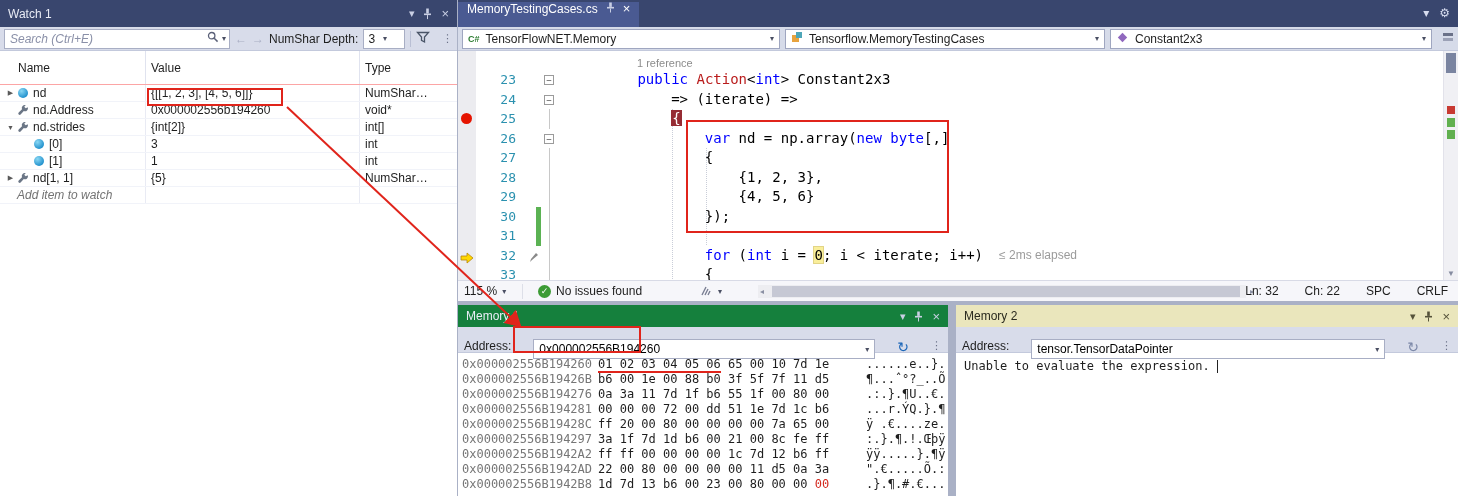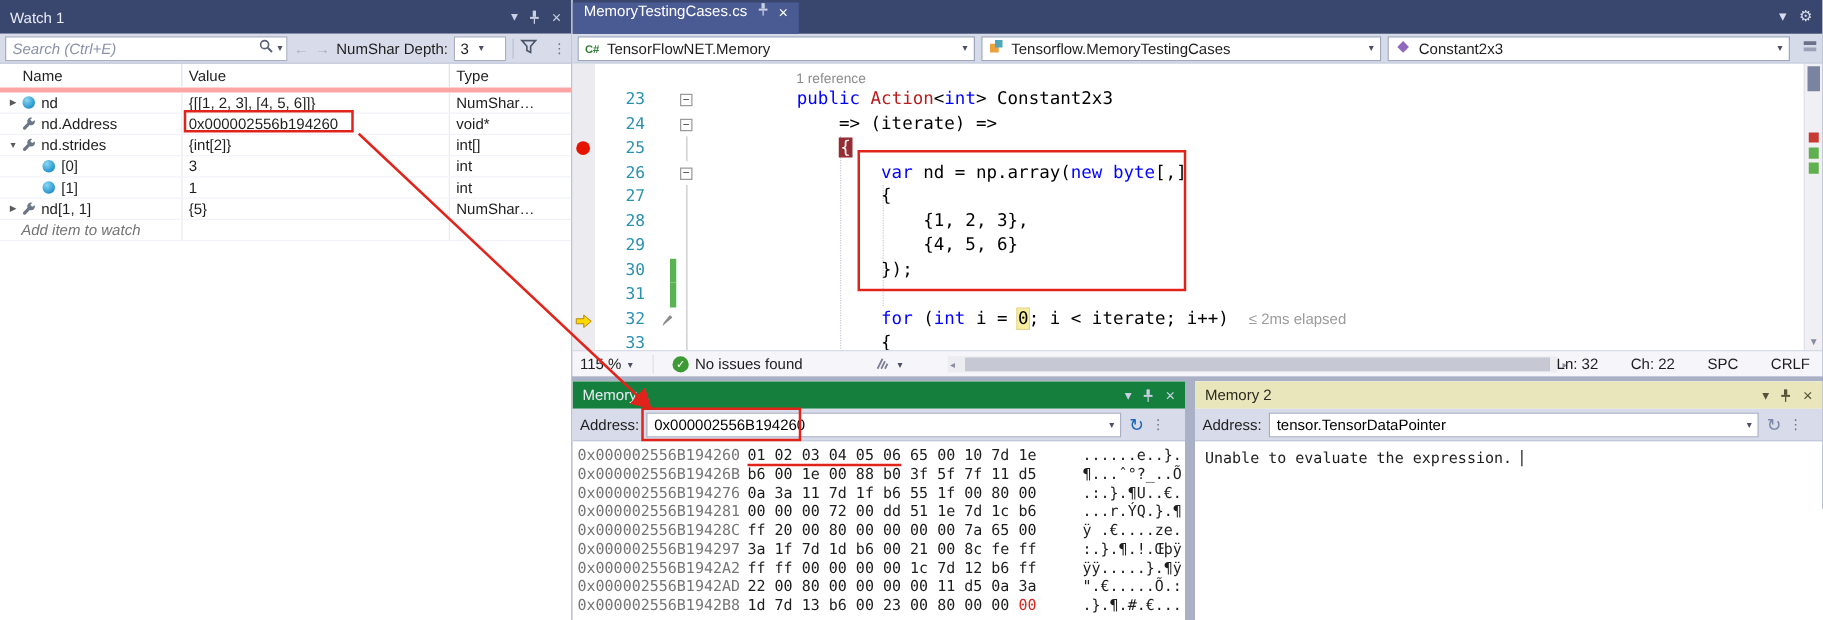--- a/index.html
+++ b/index.html
@@ -25,37 +25,37 @@
   .searchbox{width:226px;height:20px;background:#fff;border:1px solid #A8AEC4;display:flex;align-items:center;padding:0 3px 0 5px;gap:3px}
   .searchbox input{flex:1;border:none;outline:none;font-size:12px;font-family:"Liberation Sans",sans-serif;min-width:0}
   .searchbox input::placeholder{font-style:italic;color:#8A90A8}
   .navarrow{color:#A9AEC4;font-size:12px}
   .mini-combo{height:20px;background:#fff;border:1px solid #A8AEC4;display:flex;align-items:center;padding:0 4px;gap:8px}
   .chev{color:#4A4F63;font-size:8px}
   .tool-sep{width:1px;height:16px;background:#B9BFD4}
   .dots{color:#6A7188;font-size:11px}
 
   
-  .grid-head{display:flex;height:23px;align-items:center;border-bottom:4px solid #fca5a5;color:#1E1E1E}
+  .grid-head{display:flex;height:34px;align-items:center;border-bottom:1px solid #fca5a5;color:#1E1E1E}
   .col-name{width:146px;padding-left:18px;border-right:1px solid #E0E3EF;height:100%;display:flex;align-items:center}
   .col-value{width:214px;padding-left:5px;border-right:1px solid #E0E3EF;height:100%;display:flex;align-items:center}
   .col-type{flex:1;padding-left:5px;height:100%;display:flex;align-items:center}
   .watch-row{display:flex;height:17px;align-items:center;border-bottom:1px solid #F1F3F9}
   .wc{height:100%;display:flex;align-items:center;overflow:hidden;white-space:nowrap}
   .wc.n{width:146px;border-right:1px solid #E9EBF4}
   .wc.v{width:214px;border-right:1px solid #E9EBF4;padding-left:5px}
   .wc.t{flex:1;padding-left:5px}
   .expander{width:13px;text-align:center;font-size:7px;color:#5A5A5A;flex:none}
   .w-icon{width:12px;height:12px;margin-right:4px;flex:none;display:inline-flex;align-items:center;justify-content:center}
   .w-icon.sphere i{width:10px;height:10px;border-radius:50%;background:radial-gradient(circle at 35% 30%,#8AD8F4,#1F8FCC 75%);display:block}
   .w-name.placeholder{font-style:italic;color:#737373}
 
   
   .tabstrip{height:27px;background:#39466E;position:relative;display:flex;align-items:flex-end}
-  .tab{height:25px;background:#4A5A92;color:#fff;display:flex;align-items:flex-start;padding:0 9px;gap:8px;font-size:12px}
+  .tab{height:25px;background:#4A5A92;color:#fff;display:flex;align-items:flex-end;padding:11px 9px;gap:8px;font-size:12px}
   .tabstrip-icons{position:absolute;right:8px;top:6px;display:flex;gap:10px;color:#D7DCEF;font-size:12px}
   .navbar{height:24px;background:#D6DBE9;display:flex;align-items:center;gap:5px;padding:0 4px;border-bottom:1px solid #C3C9DC}
   .combo{height:20px;background:#fff;border:1px solid #9FA6C0;display:flex;align-items:center;padding:0 5px;gap:6px;font-size:12px;overflow:hidden;white-space:nowrap}
   .combo .chev{margin-left:auto}
   #combo-project{width:318px}#combo-type{width:320px}#combo-member{width:322px}
   .csicon{font-size:9px;font-weight:bold;color:#2E7D32;flex:none}
 
   #code{position:absolute;left:0;top:51px;right:15px;bottom:21px;background:#fff;overflow:hidden;padding-top:5px}
   #code::before{content:"";position:absolute;left:0;top:0;bottom:0;width:18px;background:#ECECF0}
   .guide{position:absolute;border-left:1px dotted #C9CDD8;width:0}
@@ -84,21 +84,21 @@
   .issue-check{width:13px;height:13px;border-radius:50%;background:#3C9B35;color:#fff;font-size:9px;line-height:13px;text-align:center;flex:none}
   .hscroll{position:absolute;left:300px;top:4px;width:488px;height:13px;background:#EDEDF1}
   .hscroll .thumb{position:absolute;left:14px;right:6px;top:1px;bottom:1px;background:#C6C8D4}
   .hscroll .ar{position:absolute;top:0;font-size:8px;color:#8A8FA3;line-height:13px}
   #vscroll{position:absolute;right:0;top:51px;width:15px;bottom:21px;background:#F0F0F4;border-left:1px solid #E2E2EA}
   #vscroll .vthumb{position:absolute;left:2px;right:2px;top:2px;height:20px;background:#7A84A0}
   #vscroll .mark{position:absolute;left:3px;right:3px}
   #vscroll .dn{position:absolute;bottom:2px;width:100%;text-align:center;font-size:8px;color:#868CA0}
 
   
-  .mem-toolbar{height:26px;background:#D8DCEA;display:flex;align-items:center;padding:12px 6px;gap:6px;border-bottom:1px solid #C3C9DC}
+  .mem-toolbar{height:26px;background:#D8DCEA;display:flex;align-items:flex-start;padding:12px 6px;gap:22px;border-bottom:1px solid #C3C9DC}
   .addr-combo{height:20px;background:#fff;border:1px solid #A8AEC4;display:flex;align-items:center;padding:0 5px;gap:4px}
   .addr-combo input{border:none;outline:none;flex:1;font-size:12px;font-family:"Liberation Sans",sans-serif;min-width:0}
   #mem1 .addr-combo{width:380px}
   #mem2 .addr-combo{width:392px}
   .refresh{color:#1B66B8;font-size:14px}
   #mem2 .refresh{color:#7C88A8}
   .mem-content{padding:4px 0 0 4px;font-family:"DejaVu Sans Mono",monospace;font-size:12px}
   .mem-row{display:flex;height:15px;line-height:15px;white-space:pre}
   .mem-addr{width:136px;color:#767676;flex:none}
   .mem-hex{width:268px;flex:none}

